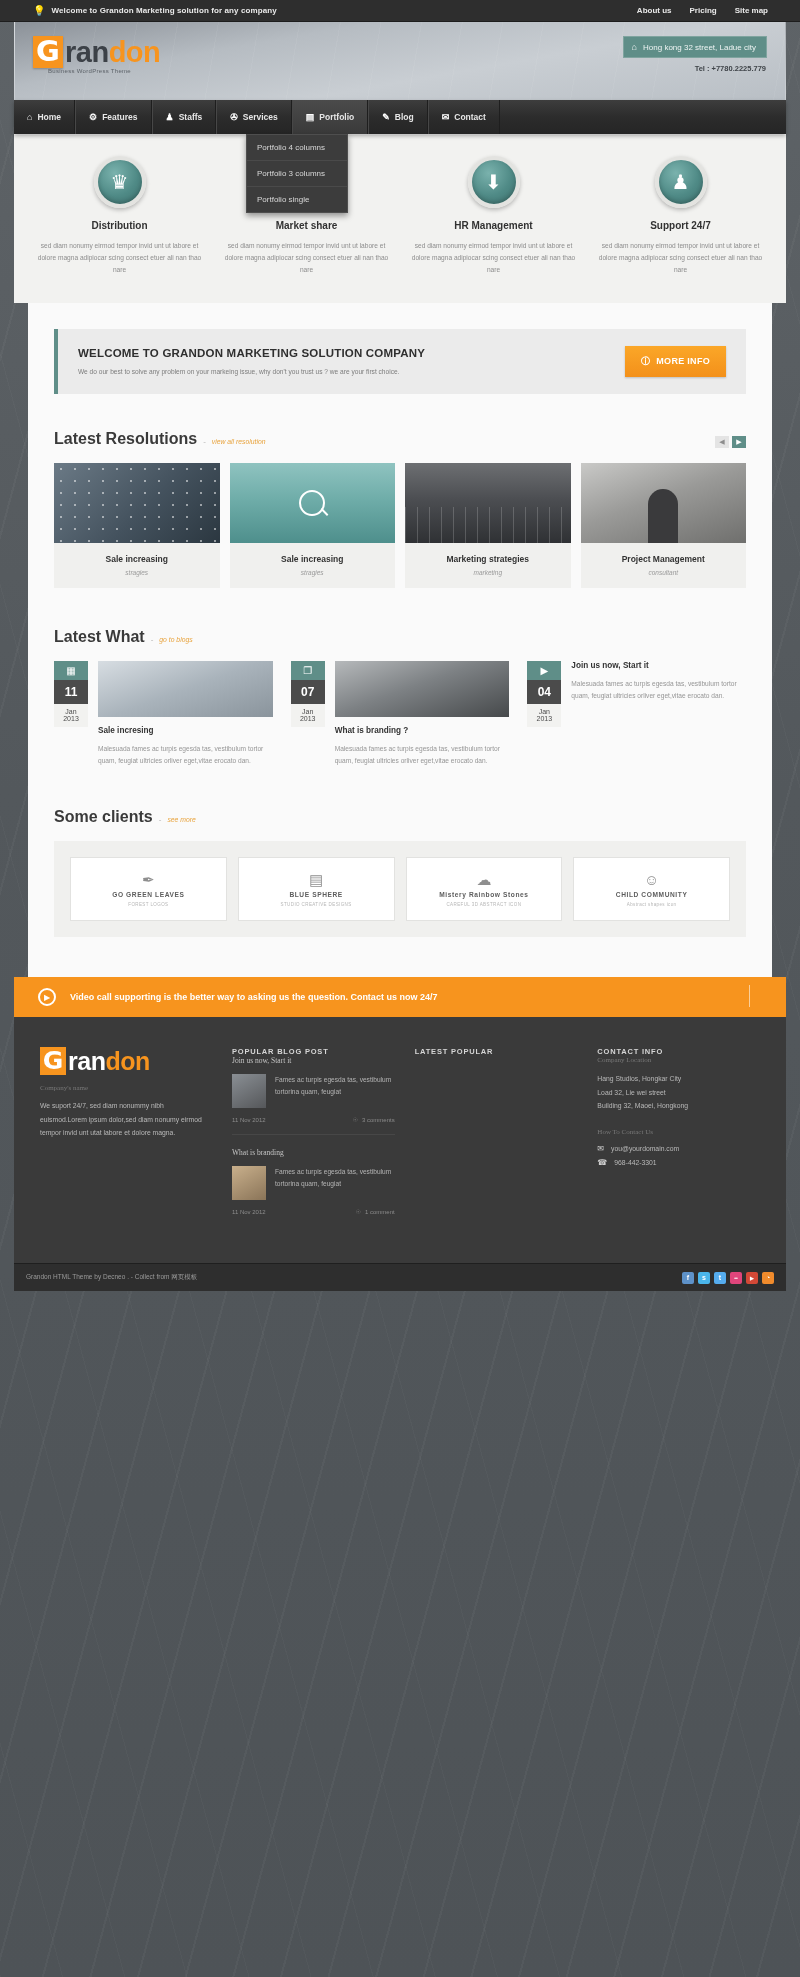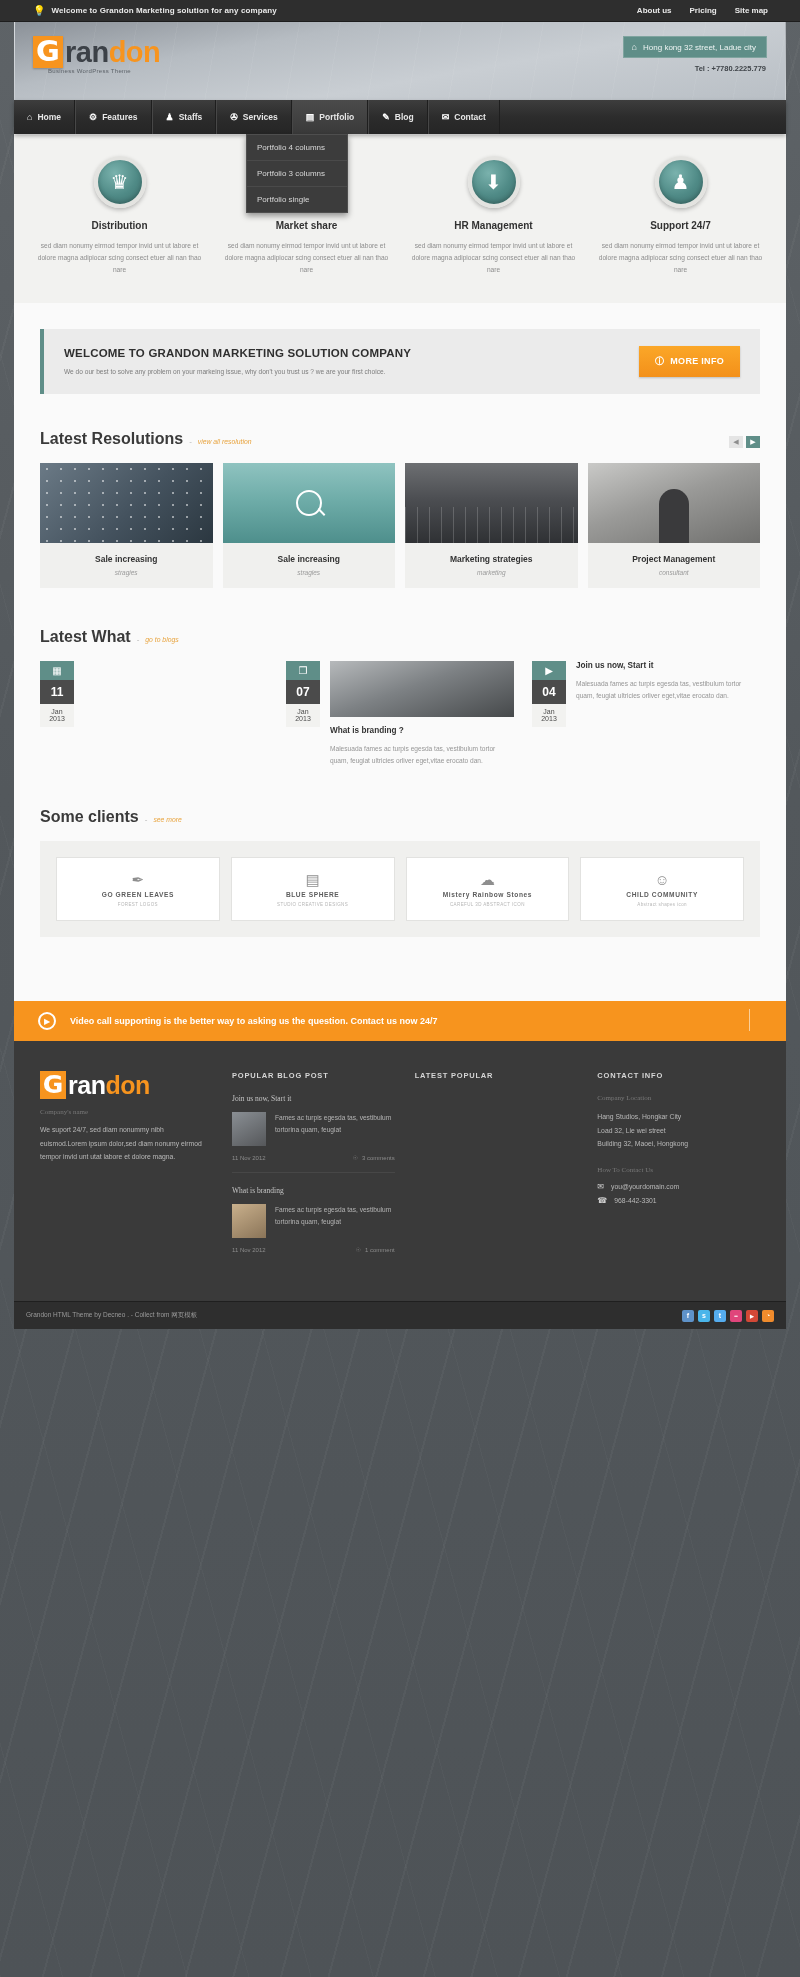--- a/index.html
+++ b/index.html
@@ -157,21 +157,21 @@
     border:4px solid #e3e3e0;
     box-shadow:0 2px 4px rgba(0,0,0,.25), inset 0 -2px 4px rgba(0,0,0,.2);
     display:flex;align-items:center;justify-content:center;
     color:#fff; font-size:20px;
   }
   .f-title{ font-size:10px; font-weight:bold; color:#323232; margin-bottom:9px;}
   .f-desc{ font-size:6.6px; color:#8d8d8d; line-height:1.85;}
 
   
   .content{
-    margin:0 14px; background:#fafafa; padding:26px 26px 64px;
+    margin:0 28px; background:#fafafa; padding:26px 26px 40px;
   }
   .welcome{
     background:#ebebeb; border-left:4px solid #5f8e88;
     padding:17px 20px; display:flex; align-items:center; position:relative;
     margin-bottom:36px;
   }
   .welcome h2{ font-size:11.5px; font-weight:bold; color:#2f2f2f; letter-spacing:.2px; margin-bottom:9px;}
   .welcome p{ font-size:6.6px; color:#7d7d7d;}
   .more-btn{
     margin-left:auto; background:linear-gradient(180deg,#fba728,#f3901a);
@@ -250,21 +250,21 @@
   .footer{ margin:0 14px; background:#3a3a3a; padding:30px 26px 24px; display:flex; gap:20px;}
   .fcol1{ width:172px;}
   .flogo{ display:flex; align-items:flex-start; margin-bottom:9px;}
   .flogo .g{ width:26px;height:28px;background:#f7941e;color:#fff;font-size:25px;font-weight:bold;
     line-height:27px;text-align:center; font-family:"DejaVu Sans", sans-serif;}
   .flogo .t{ font-size:25px;font-weight:bold;line-height:28px;letter-spacing:-.5px;margin-left:2px;}
   .flogo .t .w{ color:#fff;} .flogo .t .o{ color:#f7941e;}
   .fsub{ font-size:7px; color:#777; font-family:"Liberation Serif", serif; margin-bottom:7px;}
   .fpara{ font-size:6.8px; color:#b9b9b9; line-height:2;}
   .fcol{ flex:1;}
-  .fh{ font-size:7.5px; font-weight:bold; color:#d6d6d6; letter-spacing:.8px; margin-bottom:14px;}
+  .fh{ font-size:7.5px; font-weight:bold; color:#d6d6d6; letter-spacing:.8px; }
   .fpost-t{ font-size:7.5px; color:#c4c4c4; font-family:"Liberation Serif", serif; margin-bottom:9px;}
   .fpost{ display:flex; gap:9px; margin-bottom:8px;}
   .favatar{ width:34px;height:34px;flex:0 0 34px;}
   .fa1{ background:linear-gradient(150deg,#8a8f94,#55575a);}
   .fa2{ background:linear-gradient(150deg,#c9b08c,#8a7458);}
   .fpost-x{ font-size:6.6px; color:#b4b4b4; line-height:1.85;}
   .fmeta{ display:flex; align-items:center; font-size:6px; color:#8c8c8c; padding-bottom:11px;
      border-bottom:1px solid #474747; margin-bottom:13px;}
   .fmeta .cm{ margin-left:auto; display:flex; align-items:center; gap:4px;}
   .fsub-h{ font-size:7px; color:#787878; font-family:"Liberation Serif", serif; margin-bottom:8px;}
@@ -433,20 +433,25 @@
     </div>
     <div class="news-grid">
 
       <div class="news-item">
         <div class="date-box">
           <div class="date-ico">▦</div>
           <div class="date-day">11</div>
           <div class="date-mon">Jan</div>
           <div class="date-yr">2013</div>
         </div>
+        <div class="news-body">
+          <div class="news-thumb nt1"></div>
+          <div class="news-h">Sale incresing</div>
+          <div class="news-p">Malesuada fames ac turpis egesda tas, vestibulum tortor quam, feugiat ultricies orliver eget,vitae erocato dan.</div>
+        </div>
       </div>
 
       <div class="news-item">
         <div class="date-box">
           <div class="date-ico">❐</div>
           <div class="date-day">07</div>
           <div class="date-mon">Jan</div>
           <div class="date-yr">2013</div>
         </div>
         <div class="news-body">

